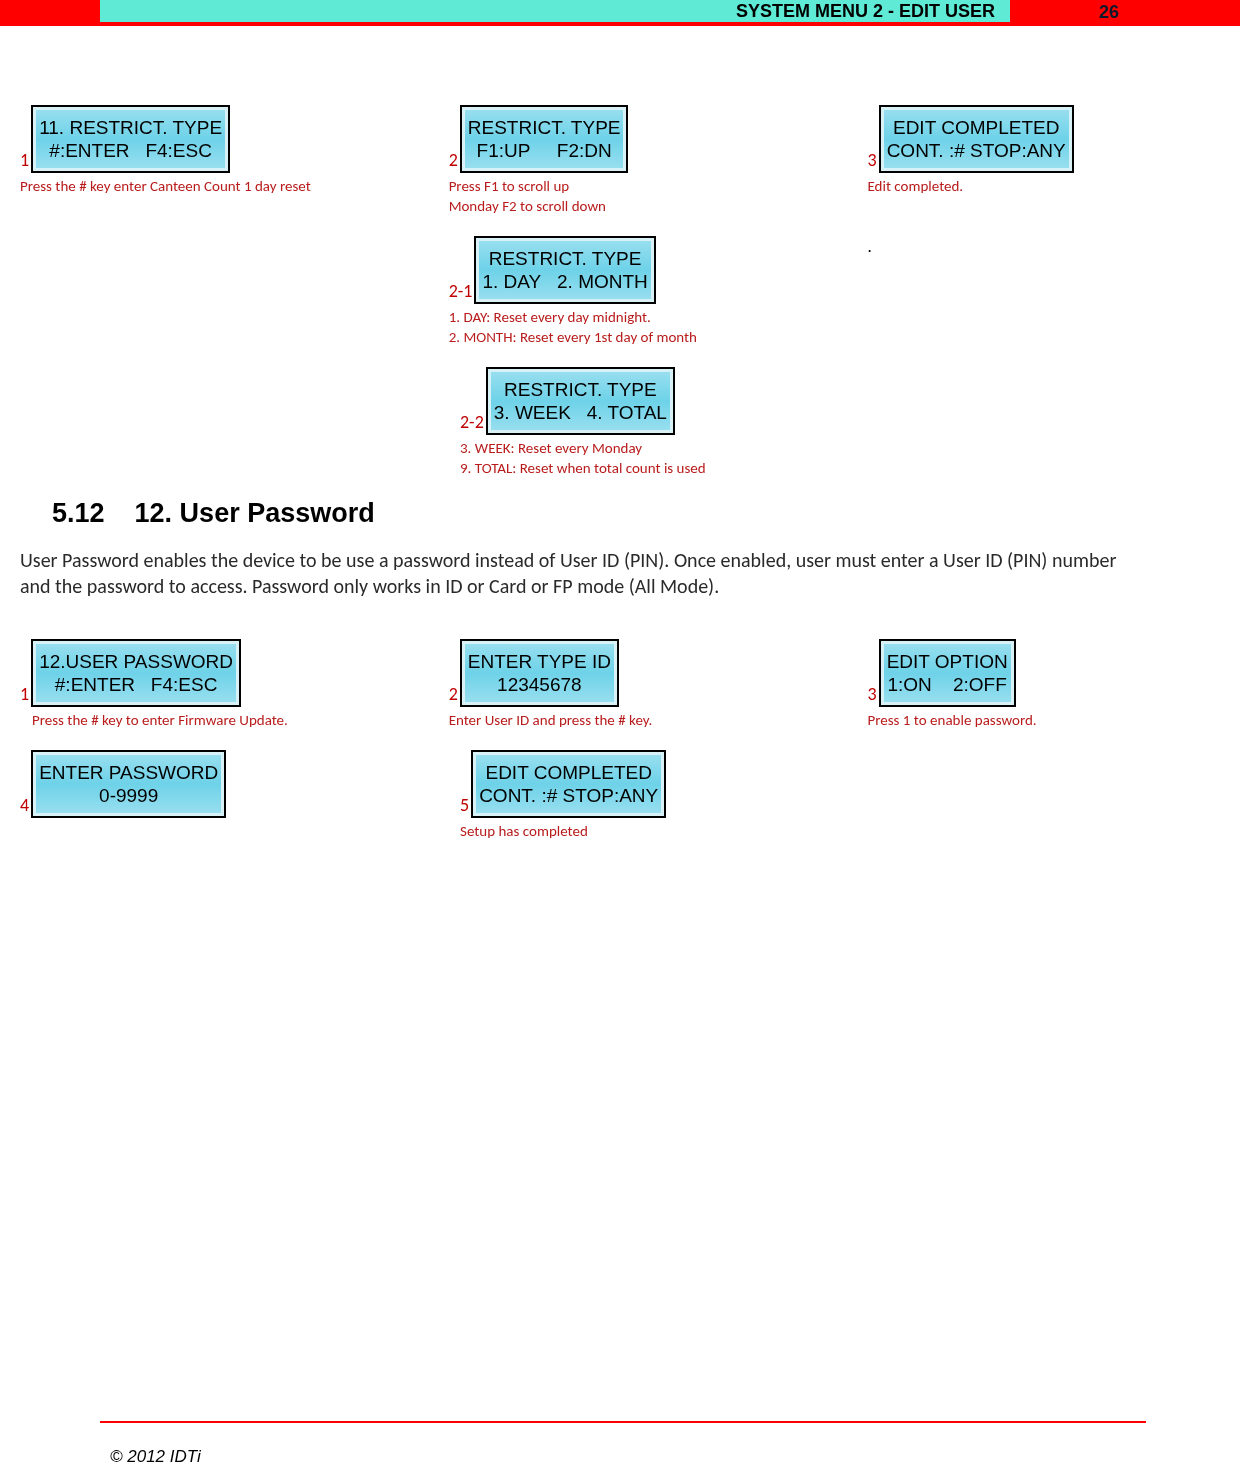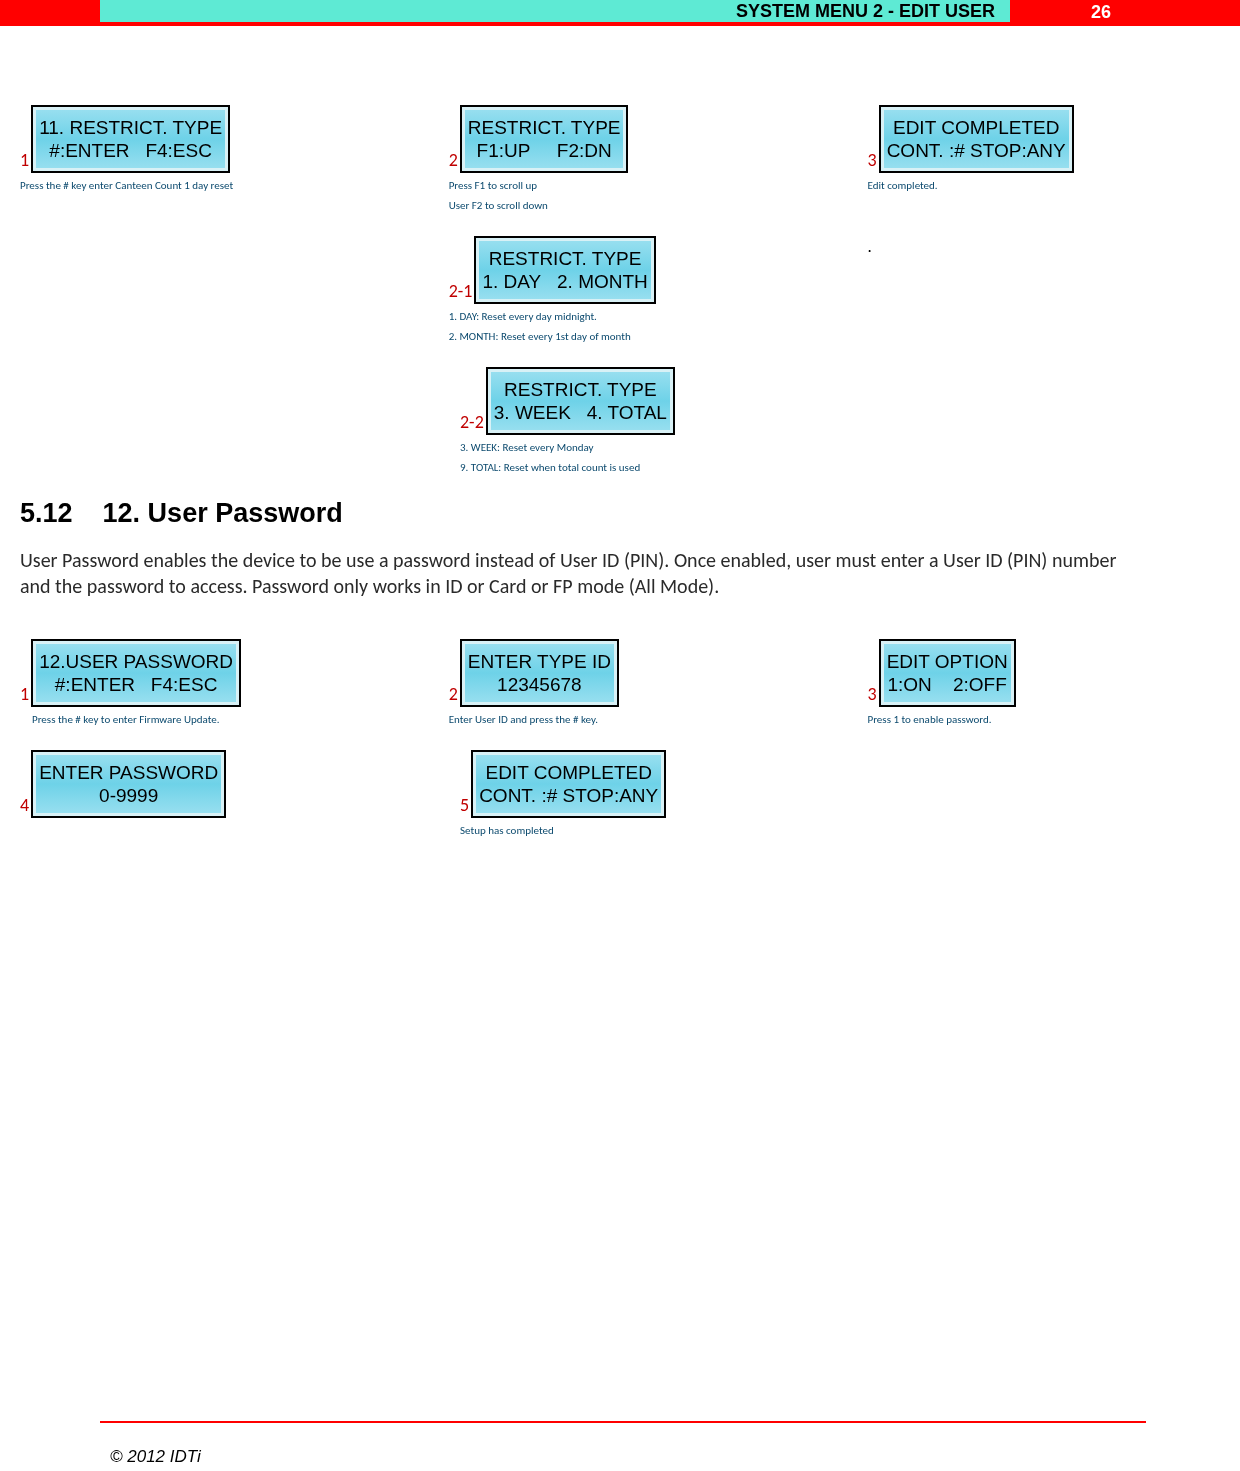--- a/index.html
+++ b/index.html
@@ -31,24 +31,24 @@
     }
     .header-title {
       font-weight: bold;
       font-size: 18px;
       color: #000;
       padding-right: 15px;
       font-family: Arial, sans-serif;
     }
     .page-num {
       position: absolute;
-      top: 0; right: 104px;
+      top: 0; right: 96px;
       width: 70px; height: 24px;
       background: #ff0000;
-      color: #ffffff;
+      color: #0f172a;
       font-weight: bold;
       font-size: 18px;
       display: flex; align-items: center; justify-content: center;
       font-family: Arial, sans-serif;
     }
     
     .lcd {
       display: inline-block;
       border: 2px solid #000;
       background: linear-gradient(to bottom, #9be0f0 0%, #6ed2e8 50%, #9be0f0 100%);
@@ -64,31 +64,32 @@
     .step-num {
       color: #c00000;
       font-size: 18px;
       font-family: Calibri, Arial, sans-serif;
       display: inline-block;
       vertical-align: bottom;
       padding-bottom: 2px;
       padding-right: 2px;
     }
     .caption {
-      font-size: 11px;
-      color: #0c4a6e;
+      font-size: 15px;
+      color: #b91c1c;
       font-family: Calibri, Arial, sans-serif;
       line-height: 20px;
       margin-top: 3px;
     }
     .section-heading {
       font-family: Arial, sans-serif;
       font-weight: bold;
       font-size: 27px;
       color: #000;
+      margin-left: 32px;
     }
     .body-text {
       font-size: 20px;
       color: #2a2a2a;
       font-family: Calibri, Arial, sans-serif;
       line-height: 26px;
     }
     
     .content { position: absolute; left: 20px; top: 105px; width: 1130px; }
     .row { display: flex; flex-direction: row; align-items: flex-start; margin-bottom: 20px; }
@@ -138,21 +139,21 @@
     <div class="col col2">
       <div class="lcd-wrap">
         <span class="step-num">2</span>
         <div class="lcd">
           <span class="line">RESTRICT. TYPE</span>
           <span class="line">F1:UP&nbsp;&nbsp;&nbsp;&nbsp;&nbsp;F2:DN</span>
         </div>
       </div>
       <div class="caption">
         <span>Press F1 to scroll up</span><br>
-        <span>User F2 to scroll down</span>
+        <span>Monday F2 to scroll down</span>
       </div>
     </div>
     <div class="col col3">
       <div class="lcd-wrap">
         <span class="step-num">3</span>
         <div class="lcd">
           <span class="line">EDIT COMPLETED</span>
           <span class="line">CONT. :# STOP:ANY</span>
         </div>
       </div>

